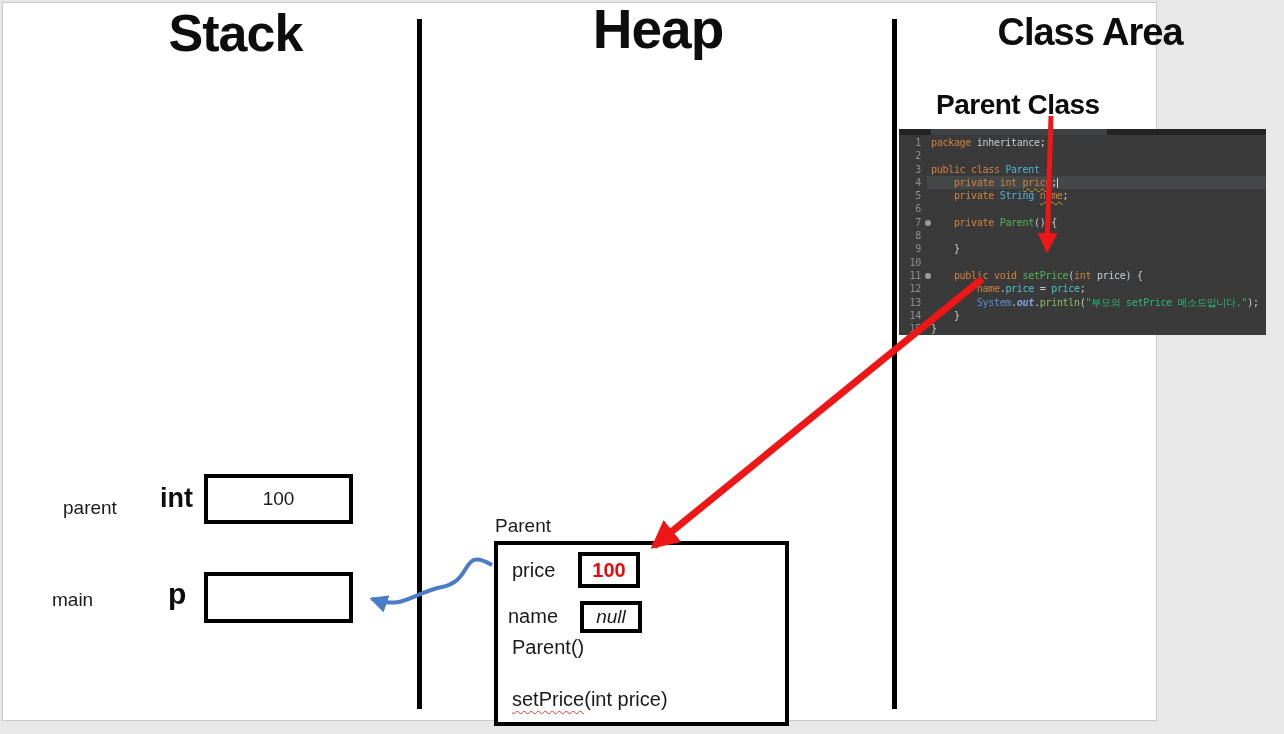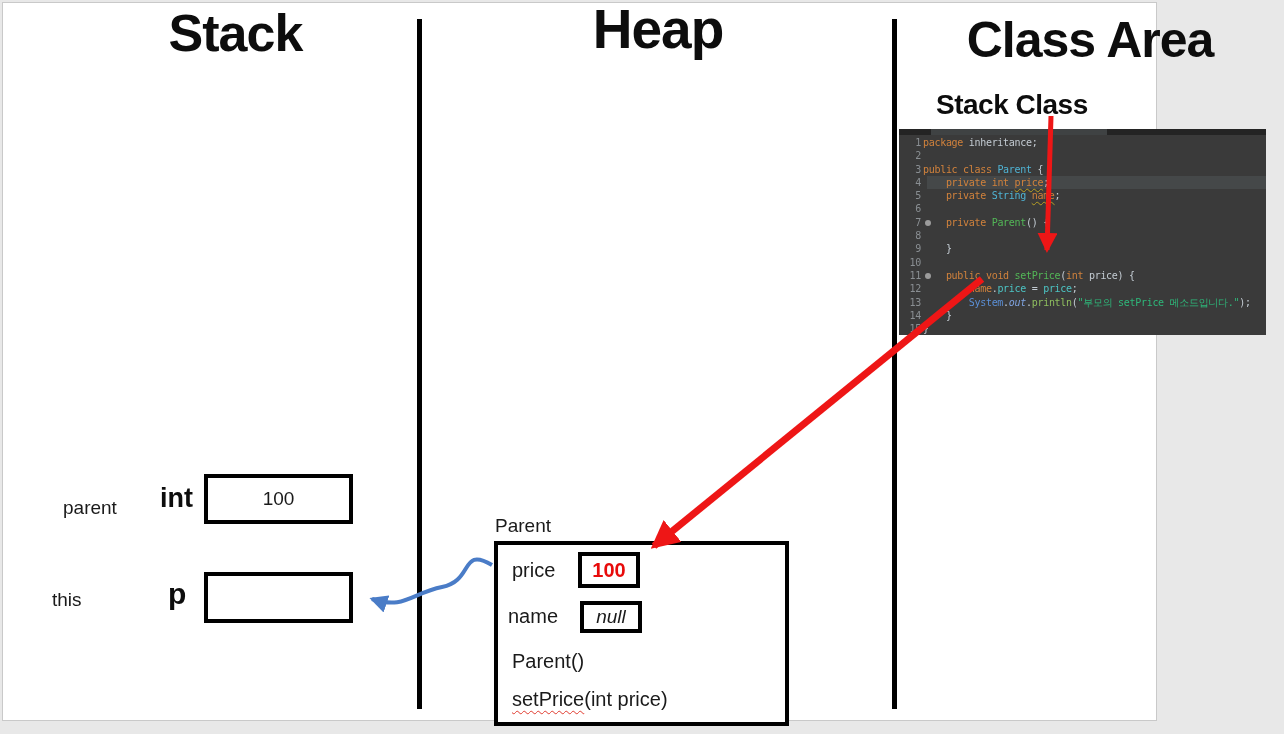--- a/index.html
+++ b/index.html
@@ -8,21 +8,21 @@
 
   .slide { position:absolute; left:2px; top:2px; width:1155px; height:719px;
            background:#ffffff; border:1px solid #c9c9c9; }
 
   .abs { position:absolute; }
 
   
   .sec-title { font-weight:bold; color:#0d0d0d; text-align:center; letter-spacing:-1px; }
   .t-stack { left:40px; top:0px;  width:385px; font-size:52px; }
   .t-heap  { left:420px; top:-6px; width:470px; font-size:55px; }
-  .t-class { left:900px; top:8px; width:374px; font-size:50px; }
+  .t-class { left:900px; top:8px; width:374px; font-size:38px; }
 
   .divider { width:5px; background:#000; top:16px; height:690px; }
   .div-l { left:414px; }
   .div-r { left:889px; }
 
   
   .frame-label { font-size:19px; color:#1a1a1a; }
   .var-name { font-weight:bold; color:#0d0d0d; }
   .mem-box { border:4px solid #000; background:#fff; display:flex; align-items:center; justify-content:center; font-size:19px; color:#1a1a1a; }
 
@@ -41,29 +41,29 @@
   
   .editor { left:896px; top:126px; width:367px; height:206px; background:#3a3a3a; overflow:hidden;
             font-family:"DejaVu Sans Mono","Liberation Mono",monospace; font-size:10px; letter-spacing:-0.3px; }
   .ed-top { position:absolute; left:0; top:0; width:100%; height:6px; background:#242424; }
   .ed-tab { position:absolute; left:32px; top:0; width:176px; height:6px; background:#3f4243; }
   .code-lines { position:absolute; left:0; top:7px; width:100%; }
   .cl { position:relative; height:13.3px; line-height:13.3px; white-space:pre; }
   .cl.active { background:linear-gradient(to right, transparent 28px, #454849 28px); }
   .ln { display:inline-block; width:24px; text-align:right; color:#8a8f93; padding-right:2px; }
   .mk { position:absolute; left:26px; top:4px; width:6px; height:6px; border-radius:50%; background:#9b9b9b; }
-  .code { }
+  .code { margin-left:8px; }
   .tk-kw   { color:#d1823c; }
   .tk-pl   { color:#c3cbd2; }
   .tk-cls  { color:#4fb3d4; }
   .tk-m    { color:#53b857; }
   .tk-fld  { color:#4cc3c3; }
   .tk-warn { color:#d1823c; text-decoration:underline wavy #b8a023; text-decoration-thickness:1px; text-underline-offset:2px; }
   .tk-sys  { color:#5b8fd6; }
-  .tk-out  { color:#7fa3e0; font-weight:normal; font-style:italic;text-align:center; }
+  .tk-out  { color:#7fa3e0; font-weight:bold; font-style:italic;text-align:center; }
   .tk-pr   { color:#8fbf5f; }
   .tk-str  { color:#2eb87a; }
   .tk-caret{ display:inline-block; width:1px; height:10px; background:#d8d8d8; vertical-align:text-bottom; }
 
   .arrow-layer { position:absolute; left:0; top:0; width:1284px; height:734px; pointer-events:none; z-index:5; }
 </style>
 </head>
 <body>
 
 <div class="slide">
@@ -74,45 +74,45 @@
 
   <div class="abs divider div-l"></div>
   <div class="abs divider div-r"></div>
 
   <div class="abs frame-label" style="left:60px; top:494px;">parent</div>
   <div class="abs var-name" style="left:157px; top:480px; font-size:27px;">int</div>
   <div class="abs mem-box" style="left:201px; top:471px; width:149px; height:50px;">
     <span>100</span>
   </div>
 
-  <div class="abs frame-label" style="left:49px; top:586px;">this</div>
+  <div class="abs frame-label" style="left:49px; top:586px;">main</div>
   <div class="abs var-name" style="left:165px; top:574px; font-size:30px;">p</div>
   <div class="abs mem-box" style="left:201px; top:569px; width:149px; height:51px;">
     <span></span>
   </div>
 
   <div class="abs heap-obj-label" style="left:492px; top:512px;">Parent</div>
   <div class="abs heap-box">
     <div class="abs hfield-label" style="left:14px; top:14px;">price</div>
     <div class="abs hval-box hval-red" style="left:80px; top:7px; width:62px; height:36px;">
       <span>100</span>
     </div>
     <div class="abs hfield-label" style="left:10px; top:60px;">name</div>
     <div class="abs hval-box" style="left:82px; top:56px; width:62px; height:32px; font-size:19px; color:#1a1a1a;font-style:italic;">
       <span>null</span>
     </div>
-    <div class="abs hmethod" style="left:14px; top:105px;">
+    <div class="abs hmethod" style="left:14px; top:91px;">
       <span class="squig"></span><span>Parent()</span>
     </div>
     <div class="abs hmethod" style="left:14px; top:143px;">
       <span class="squig">setPrice</span><span>(int price)</span>
     </div>
   </div>
 
-  <div class="abs parent-class-h">Stack Class</div>
+  <div class="abs parent-class-h">Parent Class</div>
 
   <div class="abs editor">
     <div class="ed-top">
         <div class="ed-tab"></div>
       </div>
     <div class="code-lines">
         <div class="cl"><span class="ln">1</span><span class="code"><span class="tk-kw">package </span><span class="tk-pl">inheritance;</span></span></div>
         <div class="cl"><span class="ln">2</span><span class="code"></span></div>
         <div class="cl"><span class="ln">3</span><span class="code"><span class="tk-kw">public class </span><span class="tk-cls">Parent </span><span class="tk-pl">{</span></span></div>
         <div class="cl active"><span class="ln">4</span><span class="code"><span class="tk-pl">    </span><span class="tk-kw">private int </span><span class="tk-warn">price</span><span class="tk-pl">;</span><span class="tk-caret"></span></span></div>

